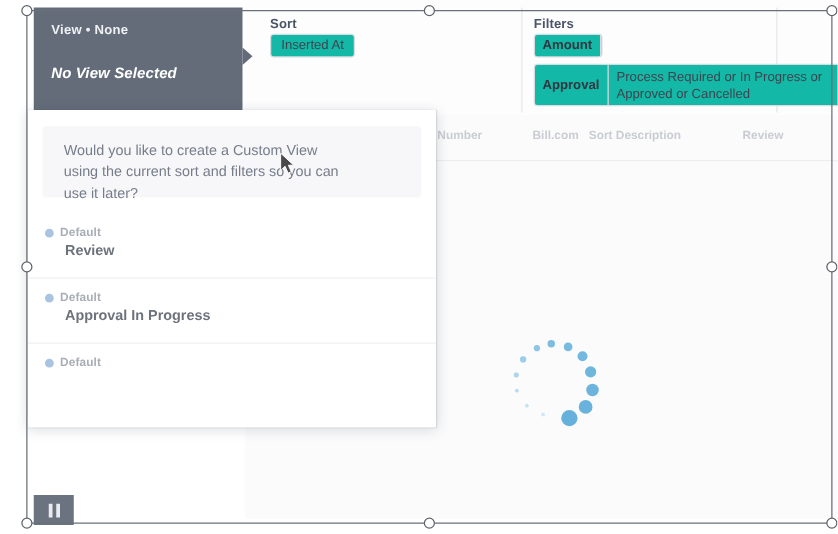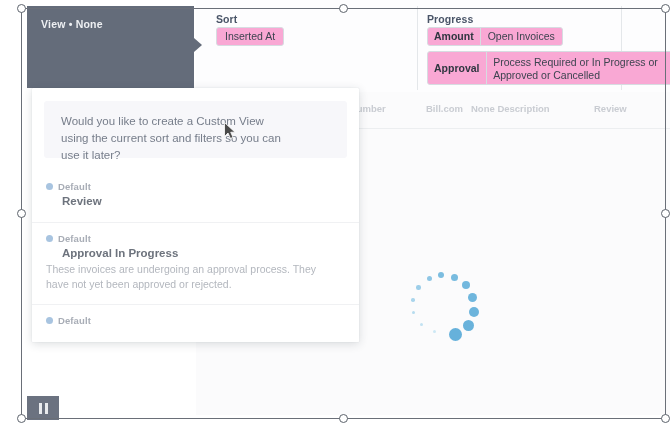--- a/index.html
+++ b/index.html
@@ -19,21 +19,21 @@
 
   
   .toolbar{position:absolute;left:196px;top:0;width:474px;height:92px;background:#fdfdfe;}
   .vdiv{position:absolute;top:6px;width:1px;height:84px;background:#e4e7ea;}
   .sec-label{
     position:absolute;font-size:10.5px;font-weight:bold;color:#4a5568;
     letter-spacing:.1px;
   }
   .chip{
     position:absolute;display:inline-flex;align-items:stretch;
-    border:1px solid #d7dce1;border-radius:3px;background:#f9a8d4;
+    border:1px solid #d7dce1;border-radius:3px;background:#14b8a6;
     font-size:10.5px;color:#3d4450;box-sizing:border-box;
   }
   .chip .k{
     padding:3px 6px 4px 6px;font-weight:bold;color:#2f3640;white-space:nowrap;
     display:flex;align-items:center;
   }
   .chip .sep{width:1px;background:#d7dce1;}
   .chip .v{
     padding:3px 7px 4px 7px;color:#3d4450;display:flex;align-items:center;
   }
@@ -63,21 +63,21 @@
   .tbl-head{position:absolute;left:196px;top:103px;width:474px;height:26px;}
   .th{position:absolute;top:0;font-size:9.5px;font-weight:bold;color:#c9ccd2;white-space:nowrap;}
   .tbl-rule{position:absolute;left:196px;top:128px;width:474px;height:1px;background:#eceef0;}
 
   
   .spinner{position:absolute;left:406px;top:272px;width:76px;height:76px;}
   .spinner i{position:absolute;border-radius:50%;display:block;}
 
   
   .vcard{
-    position:absolute;left:32px;top:88px;width:327px;height:254px;
+    position:absolute;left:22px;top:88px;width:327px;height:254px;
     background:#ffffff;overflow:hidden;
     box-shadow:0 2px 10px rgba(40,48,62,.16), 0 0 1px rgba(40,48,62,.22);
     border-radius:1px;
   }
   .promo{
     position:absolute;left:12px;top:13px;width:303px;height:57px;
     background:#f7f7fa;border-radius:3px;
   }
   .promo-text{
     position:absolute;left:17px;top:12px;width:228px;
@@ -138,41 +138,41 @@
   <div class="toolbar">
     <div class="vdiv" style="left:221px;"></div>
     <div class="vdiv" style="left:425px;"></div>
   </div>
 
   <div class="sec-label" style="left:216px;top:13px;">Sort</div>
   <div class="chip single" style="left:216px;top:27px;height:19px;">
     <span class="v">Inserted At</span>
   </div>
 
-  <div class="sec-label" style="left:427px;top:13px;">Progress</div>
+  <div class="sec-label" style="left:427px;top:13px;">Filters</div>
   <div class="chip" style="left:427px;top:27px;height:19px;">
     <span class="k">Amount</span>
     <span class="sep"></span>
-    <span class="v">Open Invoices</span>
   </div>
   <div class="chip wrap" style="left:427px;top:51px;width:252px;height:34px;">
     <span class="k">Approval</span>
     <span class="sep"></span>
     <span class="v">Process Required or In Progress or Approved or Cancelled</span>
   </div>
 
   <div class="view-panel">
     <div class="vp-top">View • None</div>
+    <div class="vp-title">No View Selected</div>
   </div>
   <div class="vp-arrow"></div>
 
   <div class="tbl-head">
     <div class="th" style="left:138px;">ice Number</div>
     <div class="th" style="left:230px;">Bill.com</div>
-    <div class="th" style="left:275px;">None Description</div>
+    <div class="th" style="left:275px;">Sort Description</div>
     <div class="th" style="left:398px;">Review</div>
   </div>
   <div class="tbl-rule"></div>
 
   <div class="spinner">
     <i style="left:32px;top:0px;width:6px;height:6px;background:#7cbde0;"></i>
     <i style="left:45px;top:2px;width:7px;height:7px;background:#78bbdf;"></i>
     <i style="left:56px;top:9px;width:8px;height:8px;background:#73b8de;"></i>
     <i style="left:62px;top:21px;width:9px;height:9px;background:#6fb6dd;"></i>
     <i style="left:63px;top:35px;width:10px;height:10px;background:#6cb4dc;"></i>
@@ -201,21 +201,20 @@
         </div>
         <div class="vtitle">Review</div>
       </div>
 
       <div class="vitem">
         <div class="badge">
           <span class="dot"></span>
           <span class="btxt">Default</span>
         </div>
         <div class="vtitle">Approval In Progress</div>
-        <div class="vdesc">These invoices are undergoing an approval process. They have not yet been approved or rejected.</div>
       </div>
 
       <div class="vitem">
         <div class="badge">
           <span class="dot"></span>
           <span class="btxt">Default</span>
         </div>
 
       </div>
 

